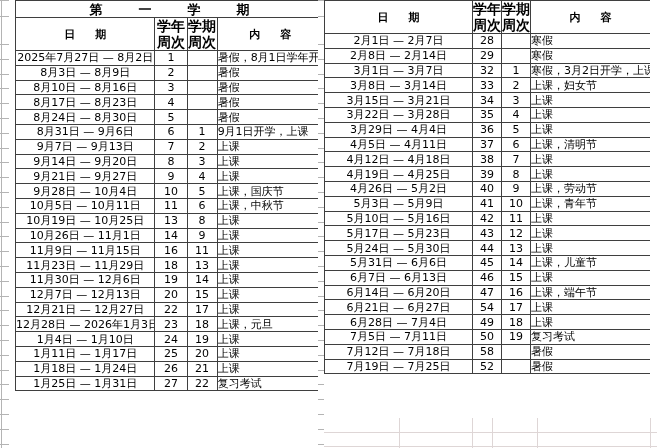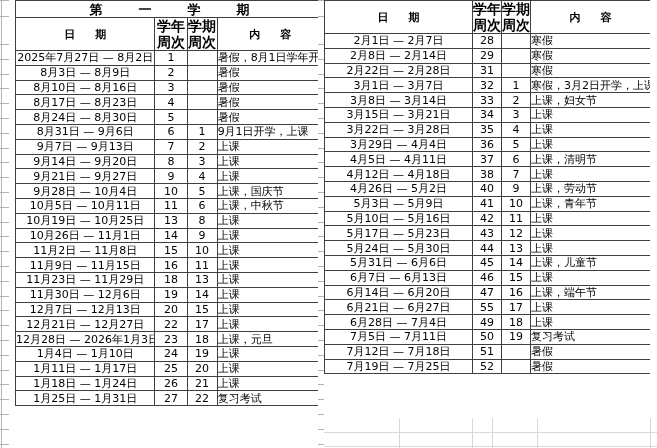--- a/index.html
+++ b/index.html
@@ -165,26 +165,20 @@
         <td class="c-tw">8</td>
         <td class="c-content">上课</td>
       </tr>
       <tr class="data-row">
         <td class="c-date">10月26日 — 11月1日</td>
         <td class="c-yw">14</td>
         <td class="c-tw">9</td>
         <td class="c-content">上课</td>
       </tr>
       <tr class="data-row">
-        <td class="c-date">11月2日 — 11月8日</td>
-        <td class="c-yw">15</td>
-        <td class="c-tw">10</td>
-        <td class="c-content">上课</td>
-      </tr>
-      <tr class="data-row">
         <td class="c-date">11月9日 — 11月15日</td>
         <td class="c-yw">16</td>
         <td class="c-tw">11</td>
         <td class="c-content">上课</td>
       </tr>
       <tr class="data-row">
         <td class="c-date">11月23日 — 11月29日</td>
         <td class="c-yw">18</td>
         <td class="c-tw">13</td>
         <td class="c-content">上课</td>
@@ -295,26 +289,20 @@
         <td class="c-tw"></td>
         <td class="c-content">寒假</td>
       </tr>
       <tr class="data-row">
         <td class="c-date">2月8日 — 2月14日</td>
         <td class="c-yw">29</td>
         <td class="c-tw"></td>
         <td class="c-content">寒假</td>
       </tr>
       <tr class="data-row">
-        <td class="c-date">2月22日 — 2月28日</td>
-        <td class="c-yw">31</td>
-        <td class="c-tw"></td>
-        <td class="c-content">寒假</td>
-      </tr>
-      <tr class="data-row">
         <td class="c-date">3月1日 — 3月7日</td>
         <td class="c-yw">32</td>
         <td class="c-tw">1</td>
         <td class="c-content">寒假，3月2日开学，上课</td>
       </tr>
       <tr class="data-row">
         <td class="c-date">3月8日 — 3月14日</td>
         <td class="c-yw">33</td>
         <td class="c-tw">2</td>
         <td class="c-content">上课，妇女节</td>
@@ -343,20 +331,26 @@
         <td class="c-tw">6</td>
         <td class="c-content">上课，清明节</td>
       </tr>
       <tr class="data-row">
         <td class="c-date">4月12日 — 4月18日</td>
         <td class="c-yw">38</td>
         <td class="c-tw">7</td>
         <td class="c-content">上课</td>
       </tr>
       <tr class="data-row">
+        <td class="c-date">4月19日 — 4月25日</td>
+        <td class="c-yw">39</td>
+        <td class="c-tw">8</td>
+        <td class="c-content">上课</td>
+      </tr>
+      <tr class="data-row">
         <td class="c-date">4月26日 — 5月2日</td>
         <td class="c-yw">40</td>
         <td class="c-tw">9</td>
         <td class="c-content">上课，劳动节</td>
       </tr>
       <tr class="data-row">
         <td class="c-date">5月3日 — 5月9日</td>
         <td class="c-yw">41</td>
         <td class="c-tw">10</td>
         <td class="c-content">上课，青年节</td>
@@ -392,39 +386,39 @@
         <td class="c-content">上课</td>
       </tr>
       <tr class="data-row">
         <td class="c-date">6月14日 — 6月20日</td>
         <td class="c-yw">47</td>
         <td class="c-tw">16</td>
         <td class="c-content">上课，端午节</td>
       </tr>
       <tr class="data-row">
         <td class="c-date">6月21日 — 6月27日</td>
-        <td class="c-yw">55</td>
+        <td class="c-yw">54</td>
         <td class="c-tw">17</td>
         <td class="c-content">上课</td>
       </tr>
       <tr class="data-row">
         <td class="c-date">6月28日 — 7月4日</td>
         <td class="c-yw">49</td>
         <td class="c-tw">18</td>
         <td class="c-content">上课</td>
       </tr>
       <tr class="data-row">
         <td class="c-date">7月5日 — 7月11日</td>
         <td class="c-yw">50</td>
         <td class="c-tw">19</td>
         <td class="c-content">复习考试</td>
       </tr>
       <tr class="data-row">
         <td class="c-date">7月12日 — 7月18日</td>
-        <td class="c-yw">51</td>
+        <td class="c-yw">58</td>
         <td class="c-tw"></td>
         <td class="c-content">暑假</td>
       </tr>
       <tr class="data-row">
         <td class="c-date">7月19日 — 7月25日</td>
         <td class="c-yw">52</td>
         <td class="c-tw"></td>
         <td class="c-content">暑假</td>
       </tr>
     </tbody>

